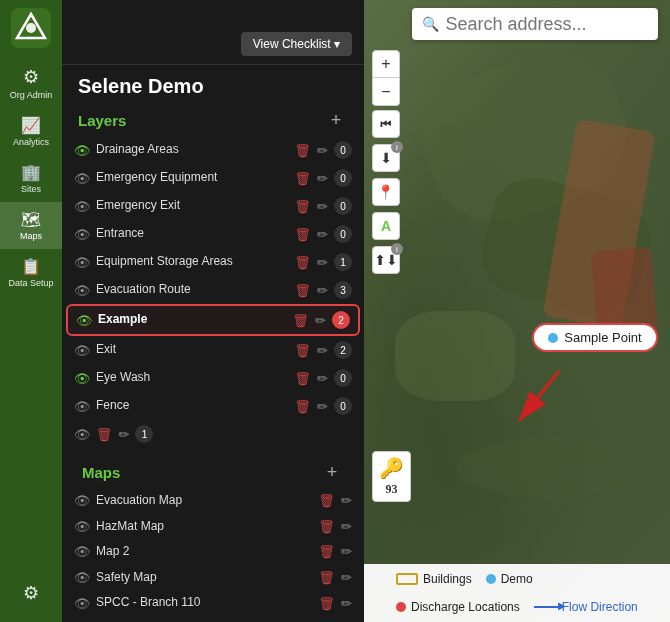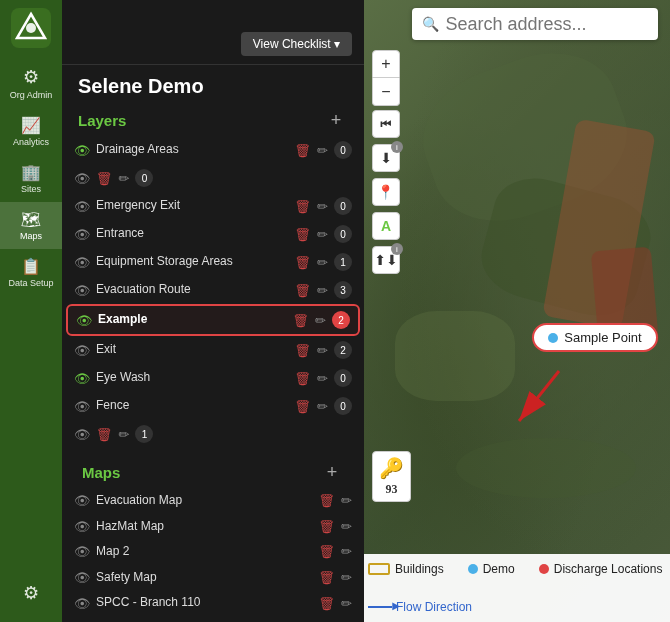--- a/index.html
+++ b/index.html
@@ -330,24 +330,24 @@
       flex-shrink: 0;
     }
 
     
     .legend-bar {
       position: absolute;
       bottom: 0;
       left: 0;
       right: 0;
       background: rgba(255,255,255,0.95);
-      padding: 8px 4px;
+      padding: 8px 32px;
       display: flex;
       flex-wrap: wrap;
-      gap: 24px;
+      gap: 14px;
       align-items: center;
       font-size: 12px;
       color: #222;
     }
     .legend-item {
       display: flex;
       align-items: center;
       gap: 5px;
     }
     .legend-swatch-rect {
@@ -437,20 +437,21 @@
     <div class="layer-item">
       <span class="layer-eye visible">👁</span>
       <span class="layer-name">Drainage Areas</span>
       <span class="layer-trash">🗑</span>
       <span class="layer-edit">✏</span>
       <span class="layer-count">0</span>
     </div>
 
     <div class="layer-item">
       <span class="layer-eye" style="color:#888;">👁</span>
+      <span class="layer-name">Emergency Equipment</span>
       <span class="layer-trash">🗑</span>
       <span class="layer-edit">✏</span>
       <span class="layer-count">0</span>
     </div>
 
     <div class="layer-item">
       <span class="layer-eye" style="color:#888;">👁</span>
       <span class="layer-name">Emergency Exit</span>
       <span class="layer-trash">🗑</span>
       <span class="layer-edit">✏</span>

